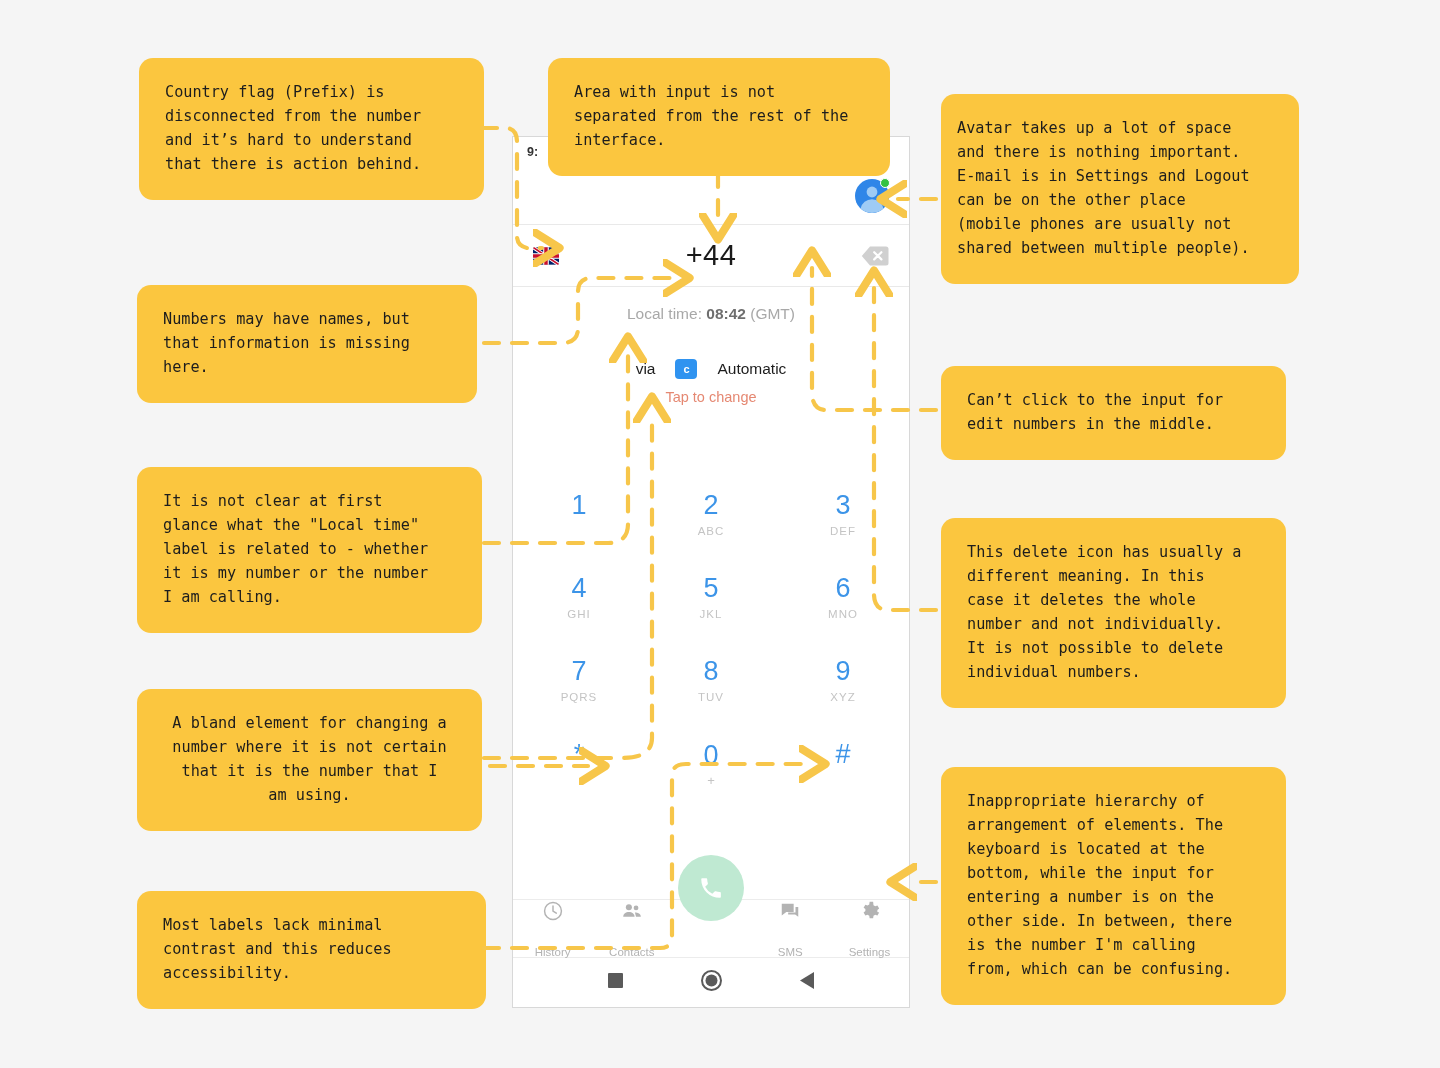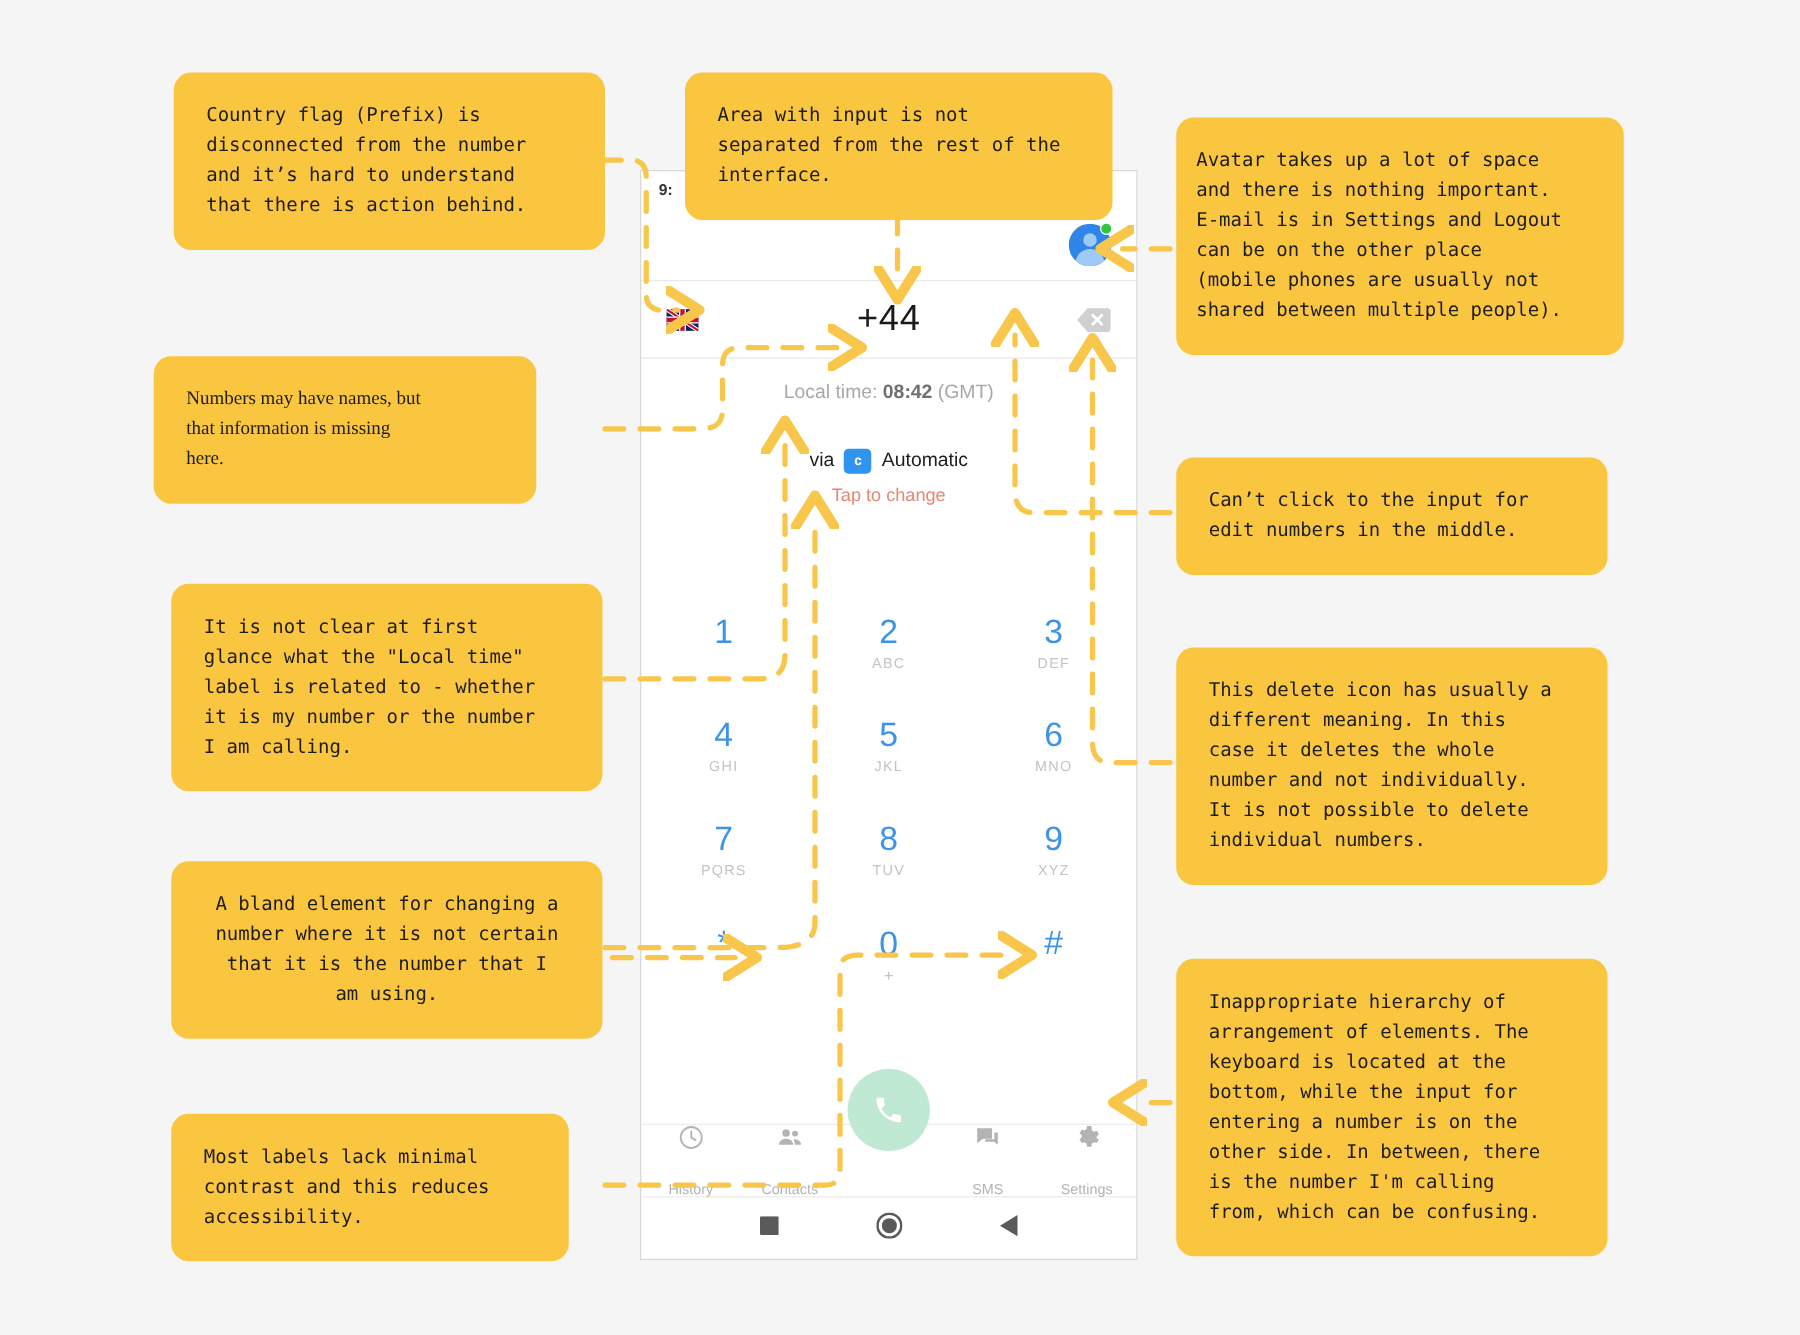--- a/index.html
+++ b/index.html
@@ -30,24 +30,24 @@
     font-size: 15.2px;
     line-height: 24px;
     color: #1d1d1d;
     white-space: pre-line;
     letter-spacing: 0px;
     z-index: 40;
   }
 
   
   #note-flag      { left: 139px; top: 58px;  width: 345px; }
-  #note-names     { left: 123px; top: 285px; width: 306px; font-family: Liberation Serif, serif; }
+  #note-names     { left: 137px; top: 285px; width: 340px; }
   #note-localtime { left: 137px; top: 467px; width: 345px; }
   #note-bland     { left: 137px; top: 689px; width: 345px; text-align: center; }
-  #note-contrast  { left: 137px; top: 891px; width: 318px; }
+  #note-contrast  { left: 137px; top: 891px; width: 349px; }
   #note-area      { left: 548px; top: 58px;  width: 342px; z-index: 60; }
   #note-avatar    { left: 941px; top: 94px;  width: 358px; padding-left: 16px; }
   #note-cantclick { left: 941px; top: 366px; width: 345px; }
   #note-delete    { left: 941px; top: 518px; width: 345px; }
   #note-hierarchy { left: 941px; top: 767px; width: 345px; }
 
   
   #arrows {
     position: absolute;
     left: 0; top: 0;
@@ -148,21 +148,21 @@
     color: #a8a8a8;
   }
   .localtime b { color: #6f6f6f; font-weight: bold; }
   .localtime .gmt { color: #a8a8a8; }
 
   
   .via-row {
     display: flex;
     align-items: center;
     justify-content: center;
-    gap: 8px;
+    gap: 20px;
     margin-top: 36px;
     font-size: 15.5px;
     color: #1d1d1d;
   }
   .carrier-badge {
     width: 22px;
     height: 20px;
     background: #2f93f0;
     border-radius: 4px;
     color: #fff;

